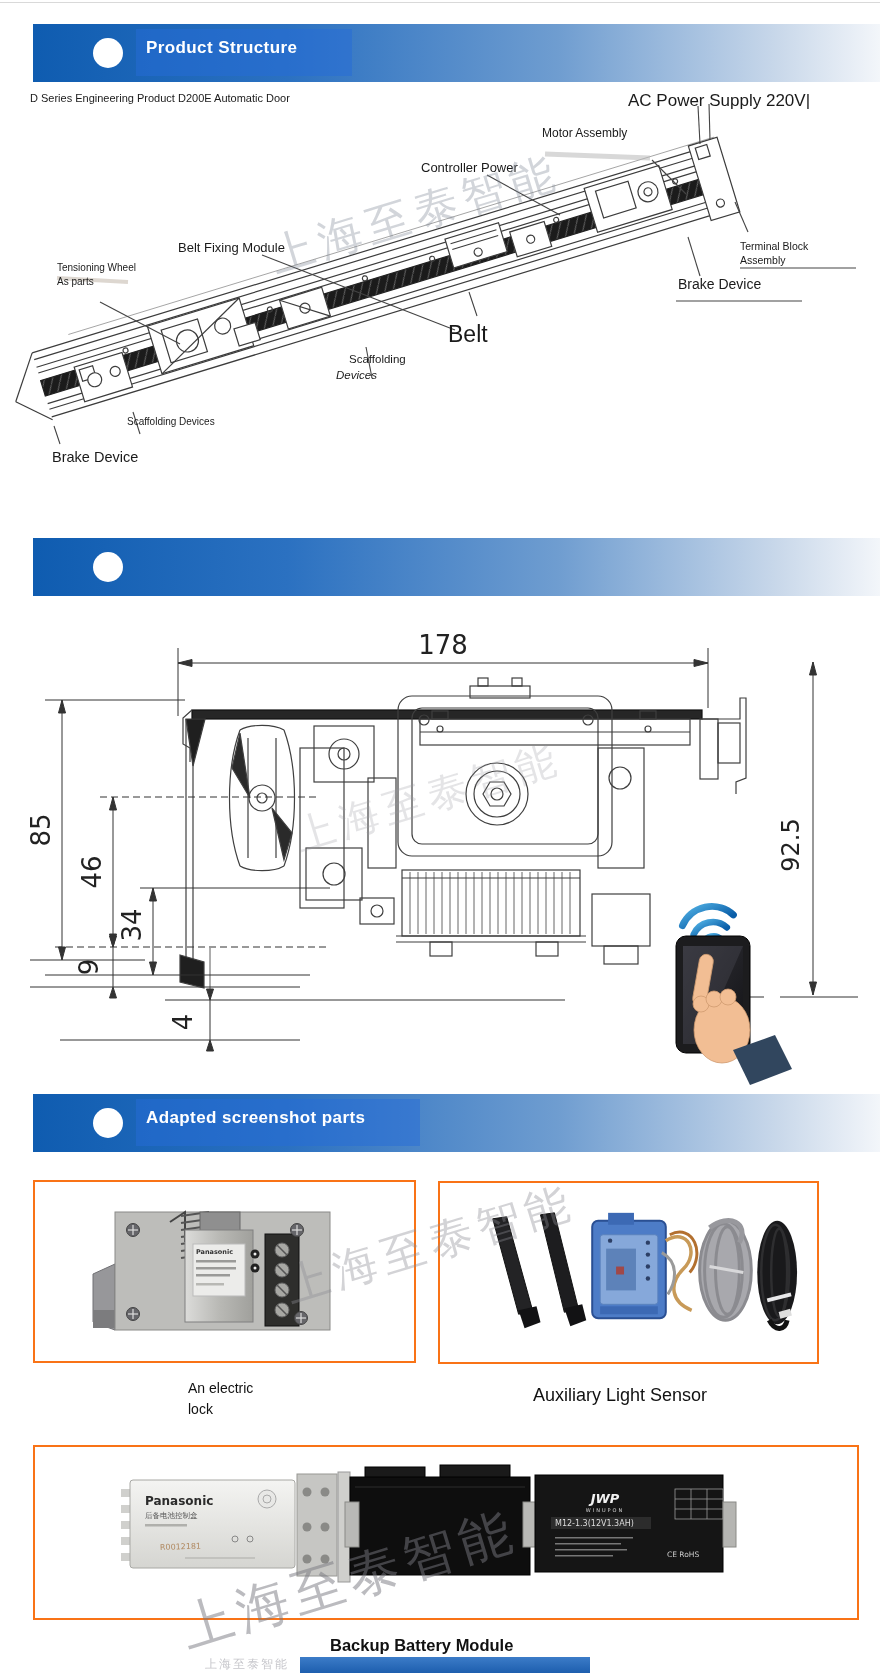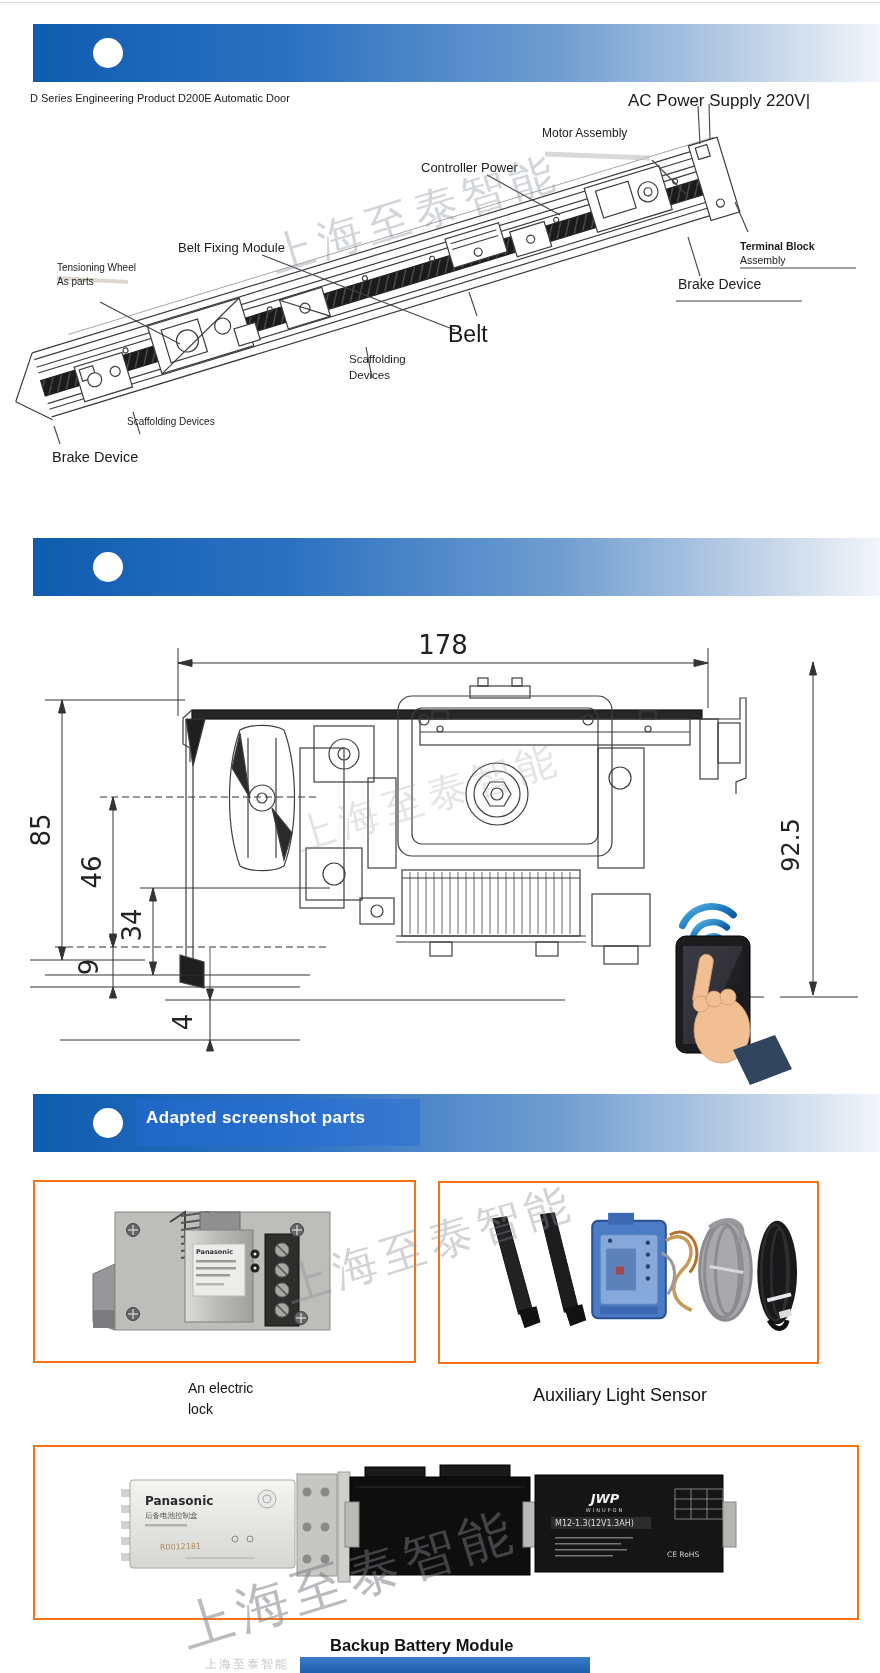--- a/index.html
+++ b/index.html
@@ -26,20 +26,21 @@
   svg text{font-family:"DejaVu Sans",sans-serif;}
 </style>
 </head>
 <body>
 
 <div id="page">
   <div class="topline"></div>
 
   <div class="banner" style="top:24px;">
     <span class="dot"></span>
+    <span class="title">Product Structure</span>
   </div>
 
   <div class="lbl" style="left:30px;top:92px;font-size:11px;">D Series Engineering Product D200E Automatic Door</div>
 
   <svg width="880" height="420" viewBox="0 0 880 420" style="top:82px;">
     <defs>
       <pattern id="belthatch" width="9" height="16" patternUnits="userSpaceOnUse">
         <rect width="9" height="16" fill="#1b1b1b"></rect>
         <line x1="0" y1="16" x2="9" y2="0" stroke="#6d6d6d" stroke-width="1"></line>
       </pattern>
@@ -117,27 +118,27 @@
       <line x1="477" y1="234" x2="469" y2="210"></line>
       <line x1="140" y1="352" x2="133" y2="330"></line>
       <line x1="60" y1="362" x2="54" y2="344"></line>
     </g>
   </svg>
 
   <div class="lbl" style="left:628px;top:90px;font-size:17px;">AC Power Supply 220V|</div>
   <div class="lbl" style="left:542px;top:126px;font-size:12px;">Motor Assembly</div>
   <div class="lbl" style="left:421px;top:160px;font-size:13px;">Controller Power</div>
   <div class="lbl" style="left:178px;top:240px;font-size:13px;">Belt Fixing Module</div>
-  <div class="lbl" style="left:740px;top:240px;font-size:10.5px;font-weight:bold;">Terminal Block</div>
+  <div class="lbl" style="left:740px;top:240px;font-size:10.5px;">Terminal Block</div>
   <div class="lbl" style="left:740px;top:254px;font-size:10.5px;">Assembly</div>
   <div class="lbl" style="left:678px;top:276px;font-size:14px;">Brake Device</div>
   <div class="lbl" style="left:57px;top:262px;font-size:10px;">Tensioning Wheel</div>
   <div class="lbl" style="left:57px;top:276px;font-size:10px;">As parts</div>
   <div class="lbl" style="left:349px;top:352px;font-size:11.5px;">Scaffolding</div>
-  <div class="lbl" style="left:349px;top:368px;font-size:11.5px;">Devices</div>
+  <div class="lbl" style="left:336px;top:368px;font-size:11.5px;font-style:italic;">Devices</div>
   <div class="lbl" style="left:448px;top:320px;font-size:23px;">Belt</div>
   <div class="lbl" style="left:127px;top:416px;font-size:10px;">Scaffolding Devices</div>
   <div class="lbl" style="left:52px;top:448px;font-size:14.5px;">Brake Device</div>
 
   <div class="wm" style="left:265px;top:185px;font-size:44px;color:rgba(125,135,148,.35);">上海至泰智能</div>
 
   <div class="banner" style="top:538px;">
     <span class="dot"></span>
   </div>
 

